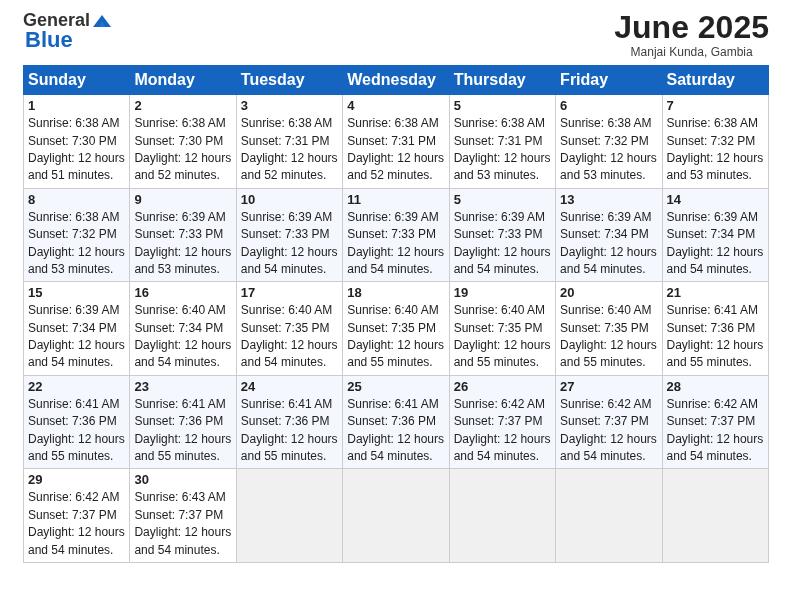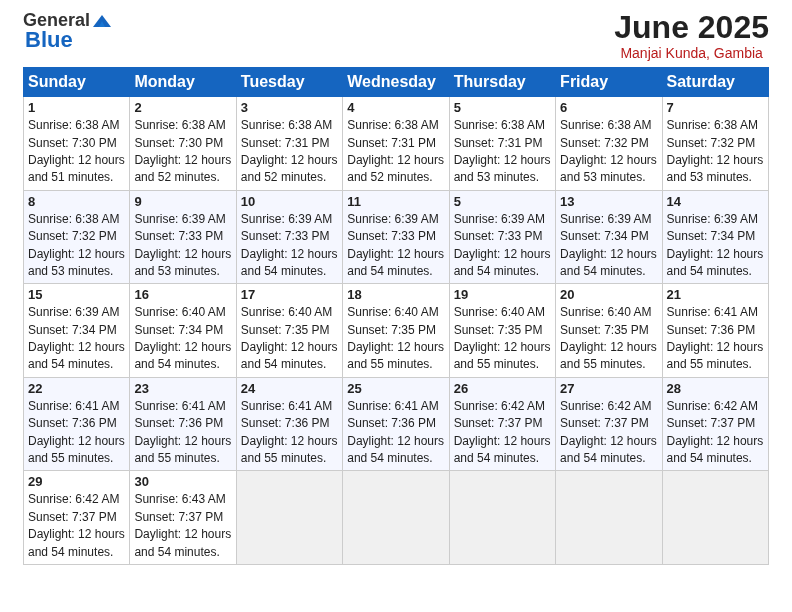--- a/index.html
+++ b/index.html
@@ -27,22 +27,22 @@
     .title-block {
       text-align: center;
     }
     .title-month {
       font-size: 32px;
       font-weight: bold;
       color: #222;
       line-height: 1.1;
     }
     .title-location {
-      font-size: 14px;
-      color: #b91c1c;
+      font-size: 12px;
+      color: #404040;
     }
     table {
       width: 100%;
       border-collapse: collapse;
       table-layout: fixed;
     }
     thead tr th {
       background-color: #1565c0;
       color: #fff;
       font-size: 16px;

